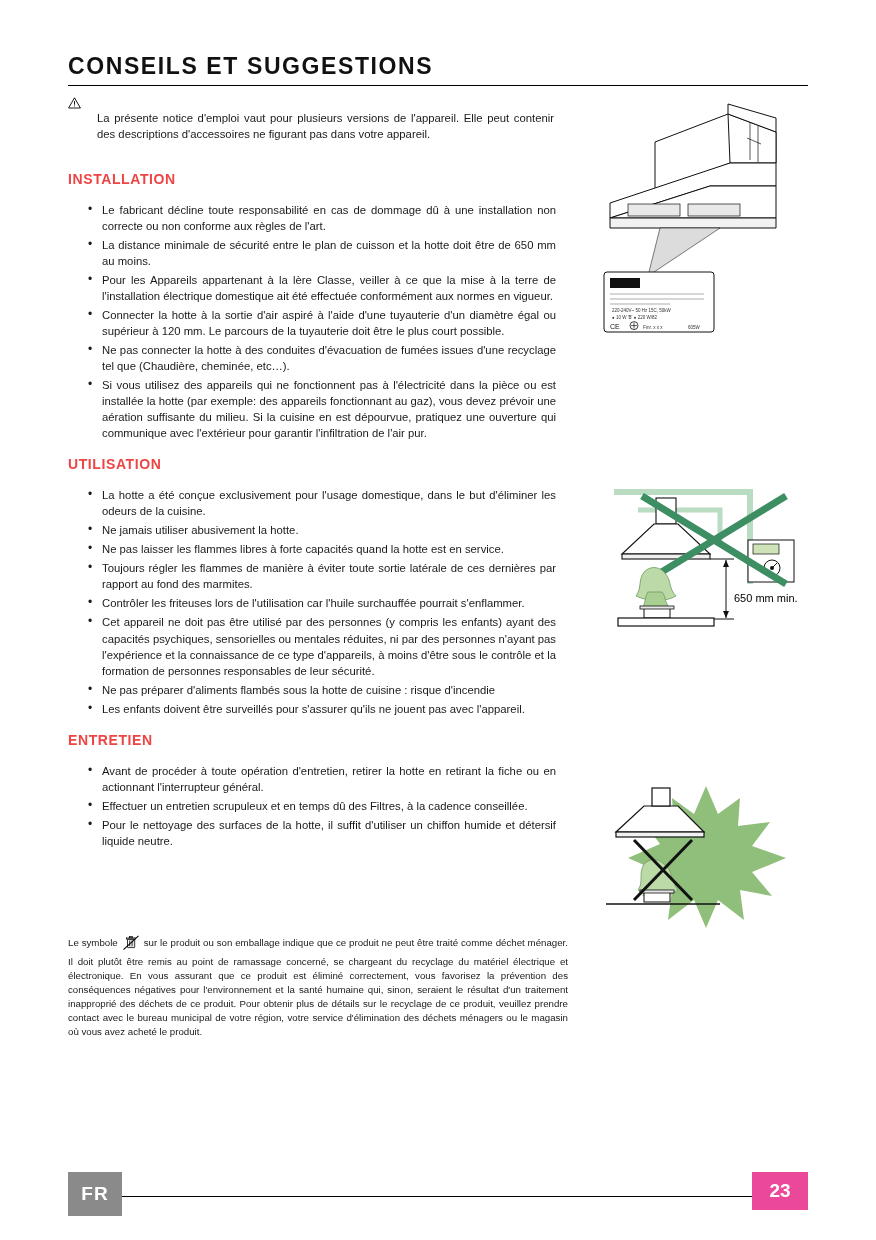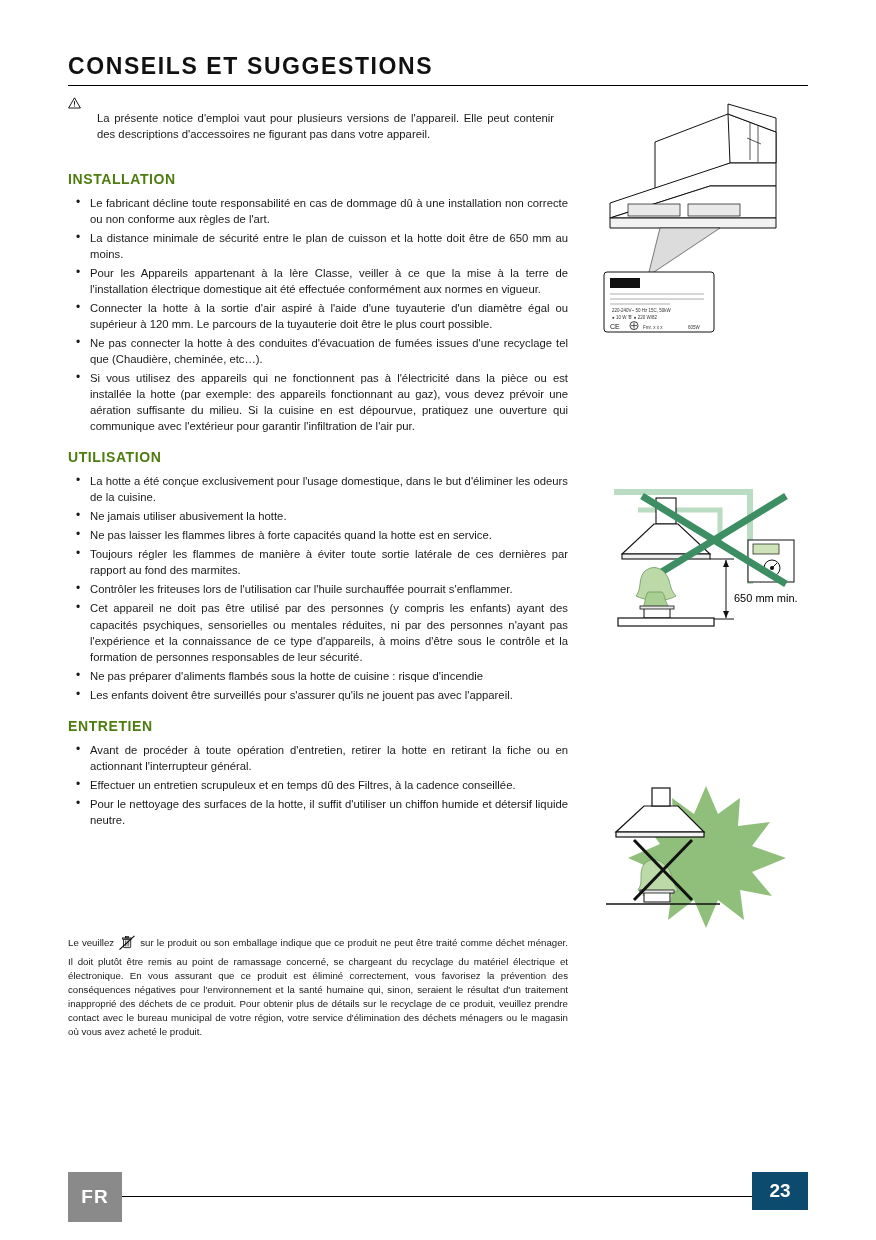--- a/index.html
+++ b/index.html
@@ -67,25 +67,25 @@
   }
   .notice p {
     margin: 14px;
     text-indent: 0;
   }
   h2.section {
     font-size: 14px;
     font-weight: bold;
     letter-spacing: 0.6px;
     margin: 14px 0 5px 0;
-    color: #4d7c0f;
+    color: #ef4444;
   }
   ul.bullets {
     list-style: none;
-    margin: 0;
+    margin: 12px;
     padding: 0;
   }
   ul.bullets li {
     position: relative;
     padding-left: 22px;
     margin-bottom: 3px;
     text-align: justify;
   }
   ul.bullets li::before {
     content: "\2022";
@@ -126,37 +126,37 @@
     left: 68px;
     top: 1196px;
     width: 740px;
     border-bottom: 1px solid #000;
   }
   .footer-lang {
     position: absolute;
     left: 68px;
     top: 1172px;
     width: 54px;
-    height: 50px;
+    height: 44px;
     background: #8a8a8a;
     color: #ffffff;
     font-size: 19px;
     font-weight: bold;
     letter-spacing: 1px;
     display: flex;
     align-items: center;
     justify-content: center;
   }
   .footer-page {
     position: absolute;
     left: 752px;
     top: 1172px;
     width: 56px;
     height: 38px;
-    background: #0c4a6e;
+    background: #ec4899;
     color: #ffffff;
     font-size: 19px;
     font-weight: bold;
     display: flex;
     align-items: center;
     justify-content: center;
   }
   .fig-caption {
     font-size: 11px;
     fill: #000;
@@ -210,21 +210,21 @@
 
     <h2 class="section">ENTRETIEN</h2>
     <ul class="bullets">
       <li>Avant de procéder à toute opération d'entretien, retirer la hotte en retirant la fiche ou en actionnant l'interrupteur général.</li>
       <li>Effectuer un entretien scrupuleux et en temps dû des Filtres, à la cadence conseillée.</li>
       <li>Pour le nettoyage des surfaces de la hotte, il suffit d'utiliser un chiffon humide et détersif liquide neutre.</li>
     </ul>
   </div>
 
   <div class="footnote">
-    <span>Le veuillez</span><span class="inline-icon"><svg width="20" height="16" viewBox="0 0 20 16">
+    <span>Le symbole</span><span class="inline-icon"><svg width="20" height="16" viewBox="0 0 20 16">
       <rect x="6.5" y="4.2" width="7.2" height="8.4" rx="0.6" fill="none" stroke="#000" stroke-width="0.8"></rect>
       <rect x="5.6" y="2.9" width="9" height="1.2" fill="none" stroke="#000" stroke-width="0.7"></rect>
       <rect x="8.6" y="1.6" width="3" height="1.2" fill="none" stroke="#000" stroke-width="0.7"></rect>
       <line x1="8.5" y1="5.4" x2="8.5" y2="11.4" stroke="#000" stroke-width="0.6"></line>
       <line x1="10.1" y1="5.4" x2="10.1" y2="11.4" stroke="#000" stroke-width="0.6"></line>
       <line x1="11.7" y1="5.4" x2="11.7" y2="11.4" stroke="#000" stroke-width="0.6"></line>
       <line x1="2.5" y1="14.6" x2="17.5" y2="0.8" stroke="#000" stroke-width="1.1"></line>
     </svg></span><span>sur le produit ou son emballage indique que ce produit ne peut être traité comme déchet ménager. Il doit plutôt être remis au point de ramassage concerné, se chargeant du recyclage du matériel électrique et électronique. En vous assurant que ce produit est éliminé correctement, vous favorisez la prévention des conséquences négatives pour l'environnement et la santé humaine qui, sinon, seraient le résultat d'un traitement inapproprié des déchets de ce produit. Pour obtenir plus de détails sur le recyclage de ce produit, veuillez prendre contact avec le bureau municipal de votre région, votre service d'élimination des déchets ménagers ou le magasin où vous avez acheté le produit.</span>
   </div>
 

